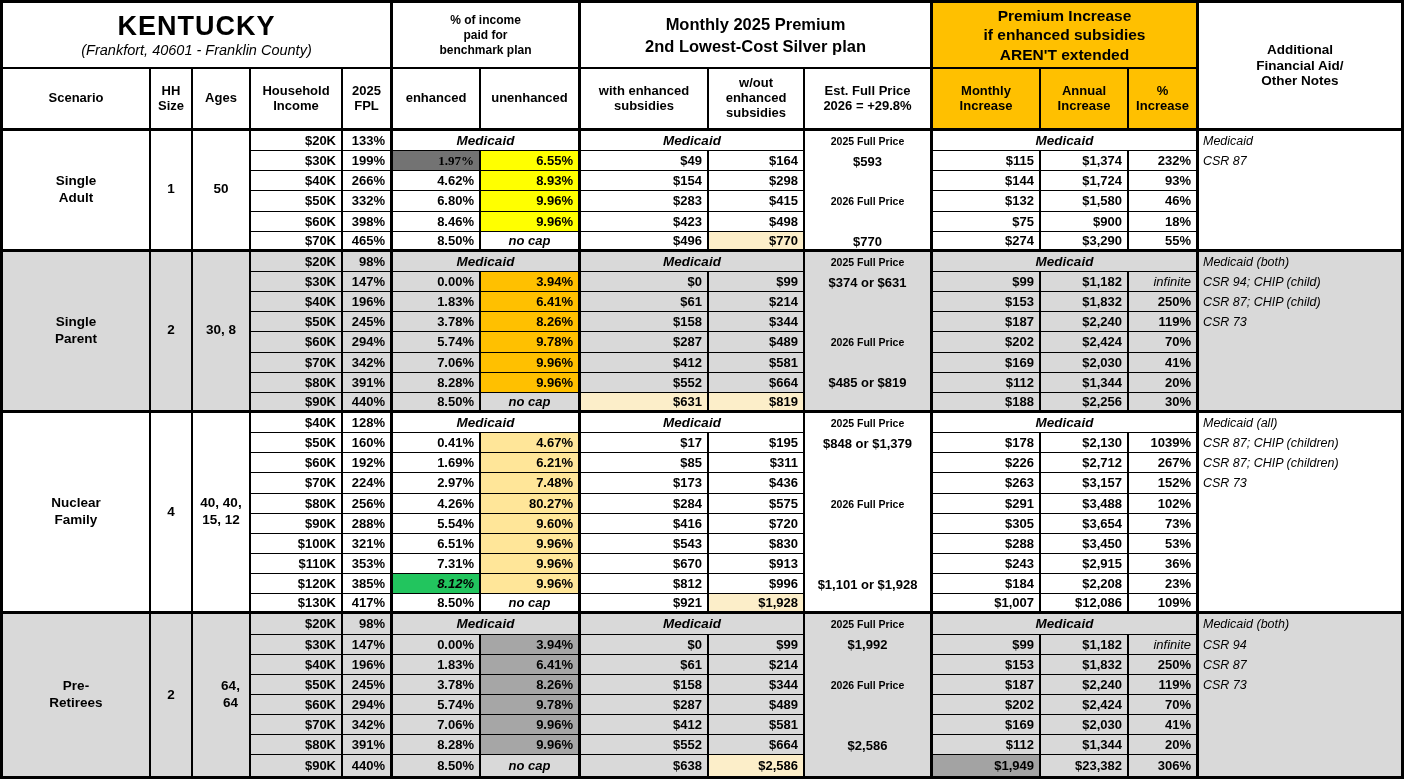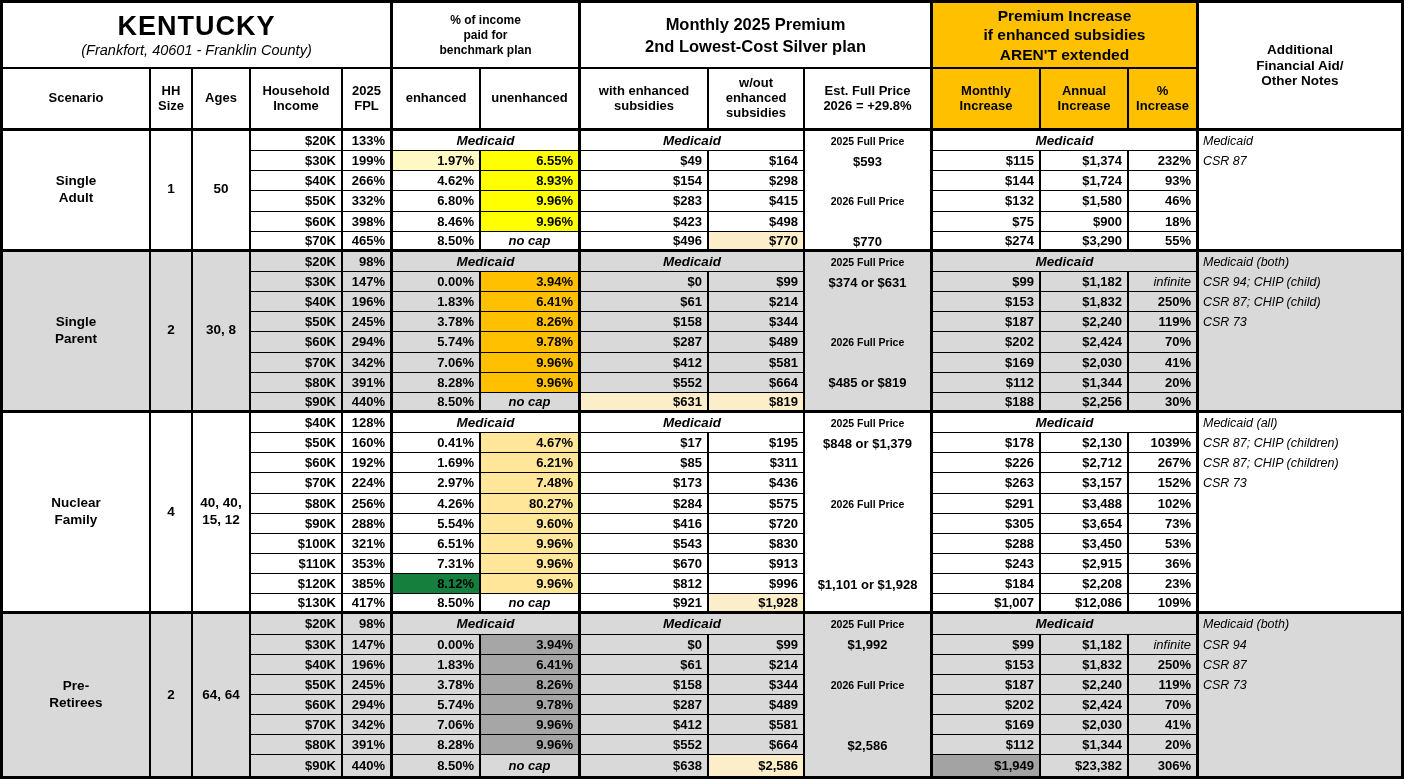--- a/index.html
+++ b/index.html
@@ -117,21 +117,21 @@
           <div class="note-line"></div>
         </div>
       </div>
       <div class="c num" style="grid-area: 3 / 4 / 4 / 5; background: rgb(255, 255, 255);">$20K</div>
       <div class="c num thickR" style="grid-area: 3 / 5 / 4 / 6; background: rgb(255, 255, 255);">133%</div>
       <div class="c medicaid thickR" style="grid-area: 3 / 6 / 4 / 8; background: rgb(255, 255, 255);">Medicaid</div>
       <div class="c medicaid" style="grid-area: 3 / 8 / 4 / 10; background: rgb(255, 255, 255);">Medicaid</div>
       <div class="c medicaid thickR" style="grid-area: 3 / 11 / 4 / 14; background: rgb(255, 255, 255);">Medicaid</div>
       <div class="c num" style="grid-area: 4 / 4 / 5 / 5; background: rgb(255, 255, 255);">$30K</div>
       <div class="c num thickR" style="grid-area: 4 / 5 / 5 / 6; background: rgb(255, 255, 255);">199%</div>
-      <div class="c num" style="grid-area: 4 / 6 / 5 / 7; background: #fef9c3;">1.97%</div>
+      <div class="c num" style="grid-area: 4 / 6 / 5 / 7; background: #737373; font-family: Liberation Serif, serif;">1.97%</div>
       <div class="c num thickR" style="grid-area: 4 / 7 / 5 / 8; background: rgb(255, 255, 0);">6.55%</div>
       <div class="c num" style="grid-area: 4 / 8 / 5 / 9; background: rgb(255, 255, 255);">$49</div>
       <div class="c num" style="grid-area: 4 / 9 / 5 / 10; background: rgb(255, 255, 255);">$164</div>
       <div class="c num" style="grid-area: 4 / 11 / 5 / 12; background: rgb(255, 255, 255);">$115</div>
       <div class="c num" style="grid-area: 4 / 12 / 5 / 13; background: rgb(255, 255, 255);">$1,374</div>
       <div class="c num thickR" style="grid-area: 4 / 13 / 5 / 14; background: rgb(255, 255, 255);">232%</div>
       <div class="c num" style="grid-area: 5 / 4 / 6 / 5; background: rgb(255, 255, 255);">$40K</div>
       <div class="c num thickR" style="grid-area: 5 / 5 / 6 / 6; background: rgb(255, 255, 255);">266%</div>
       <div class="c num" style="grid-area: 5 / 6 / 6 / 7; background: rgb(255, 255, 255);">4.62%</div>
       <div class="c num thickR" style="grid-area: 5 / 7 / 6 / 8; background: rgb(255, 255, 0);">8.93%</div>
@@ -359,40 +359,40 @@
       <div class="c num thickR" style="grid-area: 24 / 5 / 25 / 6; background: rgb(255, 255, 255);">353%</div>
       <div class="c num" style="grid-area: 24 / 6 / 25 / 7; background: rgb(255, 255, 255);">7.31%</div>
       <div class="c num thickR" style="grid-area: 24 / 7 / 25 / 8; background: rgb(255, 230, 153);">9.96%</div>
       <div class="c num" style="grid-area: 24 / 8 / 25 / 9; background: rgb(255, 255, 255);">$670</div>
       <div class="c num" style="grid-area: 24 / 9 / 25 / 10; background: rgb(255, 255, 255);">$913</div>
       <div class="c num" style="grid-area: 24 / 11 / 25 / 12; background: rgb(255, 255, 255);">$243</div>
       <div class="c num" style="grid-area: 24 / 12 / 25 / 13; background: rgb(255, 255, 255);">$2,915</div>
       <div class="c num thickR" style="grid-area: 24 / 13 / 25 / 14; background: rgb(255, 255, 255);">36%</div>
       <div class="c num" style="grid-area: 25 / 4 / 26 / 5; background: rgb(255, 255, 255);">$120K</div>
       <div class="c num thickR" style="grid-area: 25 / 5 / 26 / 6; background: rgb(255, 255, 255);">385%</div>
-      <div class="c num" style="grid-area: 25 / 6 / 26 / 7; background: #15803d;">8.12%</div>
+      <div class="c num" style="grid-area: 25 / 6 / 26 / 7; background: #22c55e; font-style: italic;">8.12%</div>
       <div class="c num thickR" style="grid-area: 25 / 7 / 26 / 8; background: rgb(255, 230, 153);">9.96%</div>
       <div class="c num" style="grid-area: 25 / 8 / 26 / 9; background: rgb(255, 255, 255);">$812</div>
       <div class="c num" style="grid-area: 25 / 9 / 26 / 10; background: rgb(255, 255, 255);">$996</div>
       <div class="c num" style="grid-area: 25 / 11 / 26 / 12; background: rgb(255, 255, 255);">$184</div>
       <div class="c num" style="grid-area: 25 / 12 / 26 / 13; background: rgb(255, 255, 255);">$2,208</div>
       <div class="c num thickR" style="grid-area: 25 / 13 / 26 / 14; background: rgb(255, 255, 255);">23%</div>
       <div class="c num groupEnd" style="grid-area: 26 / 4 / 27 / 5; background: rgb(255, 255, 255);">$130K</div>
       <div class="c num thickR groupEnd" style="grid-area: 26 / 5 / 27 / 6; background: rgb(255, 255, 255);">417%</div>
       <div class="c num groupEnd" style="grid-area: 26 / 6 / 27 / 7; background: rgb(255, 255, 255);">8.50%</div>
       <div class="c nocap thickR groupEnd" style="grid-area: 26 / 7 / 27 / 8; background: rgb(255, 255, 255);">no cap</div>
       <div class="c num groupEnd" style="grid-area: 26 / 8 / 27 / 9; background: rgb(255, 255, 255);">$921</div>
       <div class="c num groupEnd" style="grid-area: 26 / 9 / 27 / 10; background: rgb(252, 238, 201);">$1,928</div>
       <div class="c num groupEnd" style="grid-area: 26 / 11 / 27 / 12; background: rgb(255, 255, 255);">$1,007</div>
       <div class="c num groupEnd" style="grid-area: 26 / 12 / 27 / 13; background: rgb(255, 255, 255);">$12,086</div>
       <div class="c num thickR groupEnd" style="grid-area: 26 / 13 / 27 / 14; background: rgb(255, 255, 255);">109%</div>
       <div class="c ctr noB" style="grid-area: 27 / 1 / 35 / 2; background: rgb(217, 217, 217);">Pre-
 Retirees</div>
       <div class="c ctr noB" style="grid-area: 27 / 2 / 35 / 3; background: rgb(217, 217, 217);">2</div>
-      <div class="c ctr noB" style="grid-area: 27 / 3 / 35 / 4; background: rgb(217, 217, 217);">64, 64</div>
+      <div class="c ctr noB" style="grid-area: 27 / 3 / 35 / 4; background: rgb(217, 217, 217); padding-left: 19px;">64, 64</div>
       <div class="c merged thickR noB" style="grid-area: 27 / 10 / 35 / 11; background: rgb(217, 217, 217);">
         <div class="lines">
           <div class="fp-line fp-label">2025 Full Price</div>
           <div class="fp-line">$1,992</div>
           <div class="fp-line"></div>
           <div class="fp-line fp-label">2026 Full Price</div>
           <div class="fp-line"></div>
           <div class="fp-line"></div>
           <div class="fp-line">$2,586</div>
           <div class="fp-line"></div>

